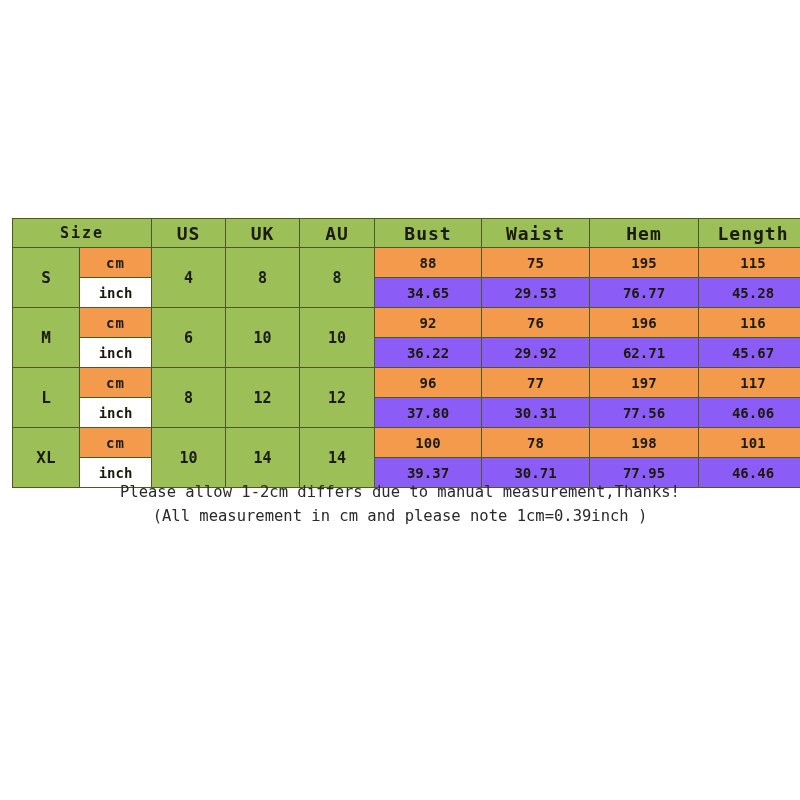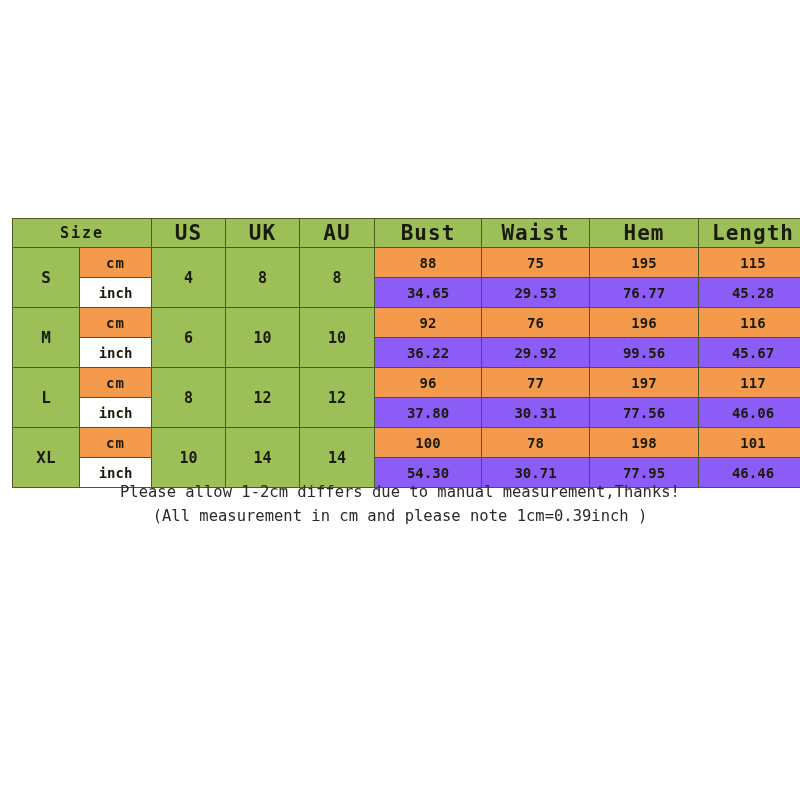--- a/index.html
+++ b/index.html
@@ -46,21 +46,21 @@
   .col-uk     { width: 74px; }
   .col-au     { width: 75px; }
   .col-bust   { width: 107px; }
   .col-waist  { width: 108px; }
   .col-hem    { width: 109px; }
   .col-length { width: 109px; }
 
   .hdr {
     background: #9cbf58;
     height: 28px;
-    font-size: 21px;
+    font-size: 18px;
     letter-spacing: 1px;
   }
   .hdr-size {
     background: #9cbf58;
     height: 28px;
     font-size: 15px;
     letter-spacing: 2px;
   }
   .cell-orange {
     background: #f49a4c;
@@ -168,21 +168,21 @@
           <td class="intl-cell" rowspan="2">10</td>
           <td class="cell-orange">92</td>
           <td class="cell-orange">76</td>
           <td class="cell-orange">196</td>
           <td class="cell-orange">116</td>
         </tr>
         <tr>
           <td class="unit-inch">inch</td>
           <td class="cell-white">36.22</td>
           <td class="cell-white">29.92</td>
-          <td class="cell-white">99.56</td>
+          <td class="cell-white">62.71</td>
           <td class="cell-white">45.67</td>
         </tr>
         <tr>
           <td class="size-label" rowspan="2">L</td>
           <td class="unit-cm">cm</td>
           <td class="intl-cell" rowspan="2">8</td>
           <td class="intl-cell" rowspan="2">12</td>
           <td class="intl-cell" rowspan="2">12</td>
           <td class="cell-orange">96</td>
           <td class="cell-orange">77</td>
@@ -202,21 +202,21 @@
           <td class="intl-cell" rowspan="2">10</td>
           <td class="intl-cell" rowspan="2">14</td>
           <td class="intl-cell" rowspan="2">14</td>
           <td class="cell-orange">100</td>
           <td class="cell-orange">78</td>
           <td class="cell-orange">198</td>
           <td class="cell-orange">101</td>
         </tr>
         <tr>
           <td class="unit-inch">inch</td>
-          <td class="cell-white">54.30</td>
+          <td class="cell-white">39.37</td>
           <td class="cell-white">30.71</td>
           <td class="cell-white">77.95</td>
           <td class="cell-white">46.46</td>
         </tr>
       </tbody>
   </table>
 </div>
 
 <div id="footer-note">
   <div>Please allow 1-2cm differs due to manual measurement,Thanks!</div>

